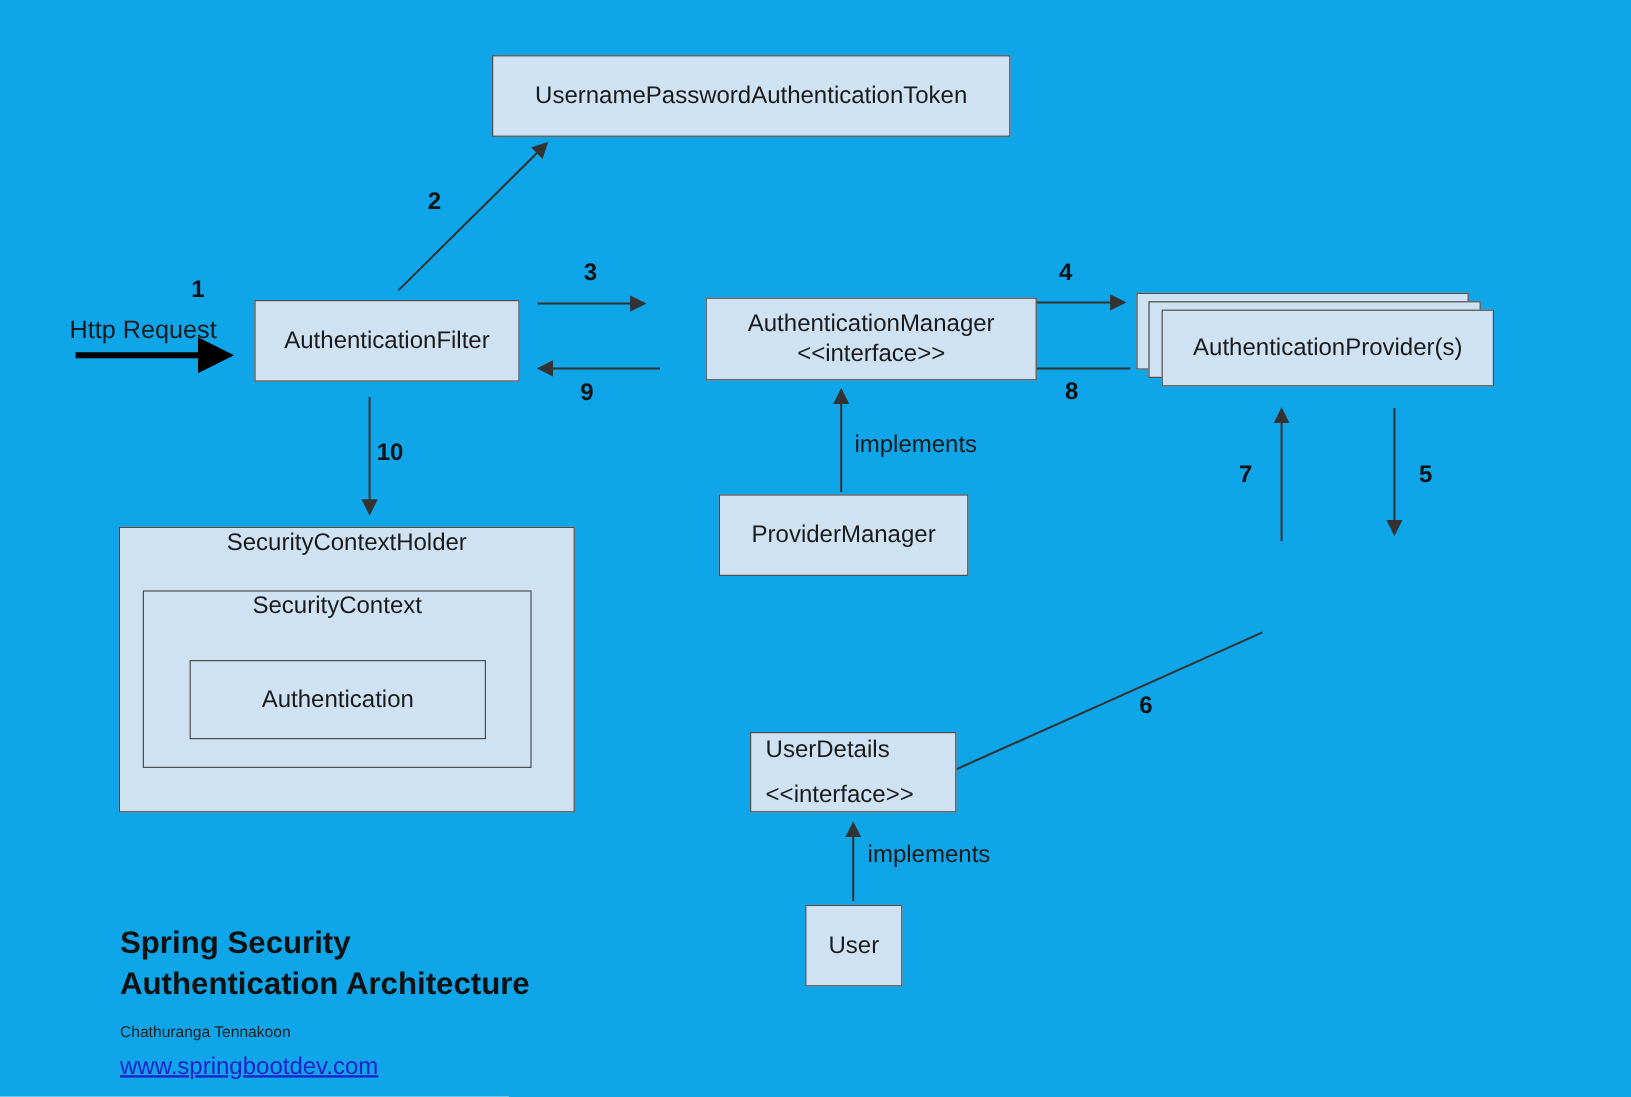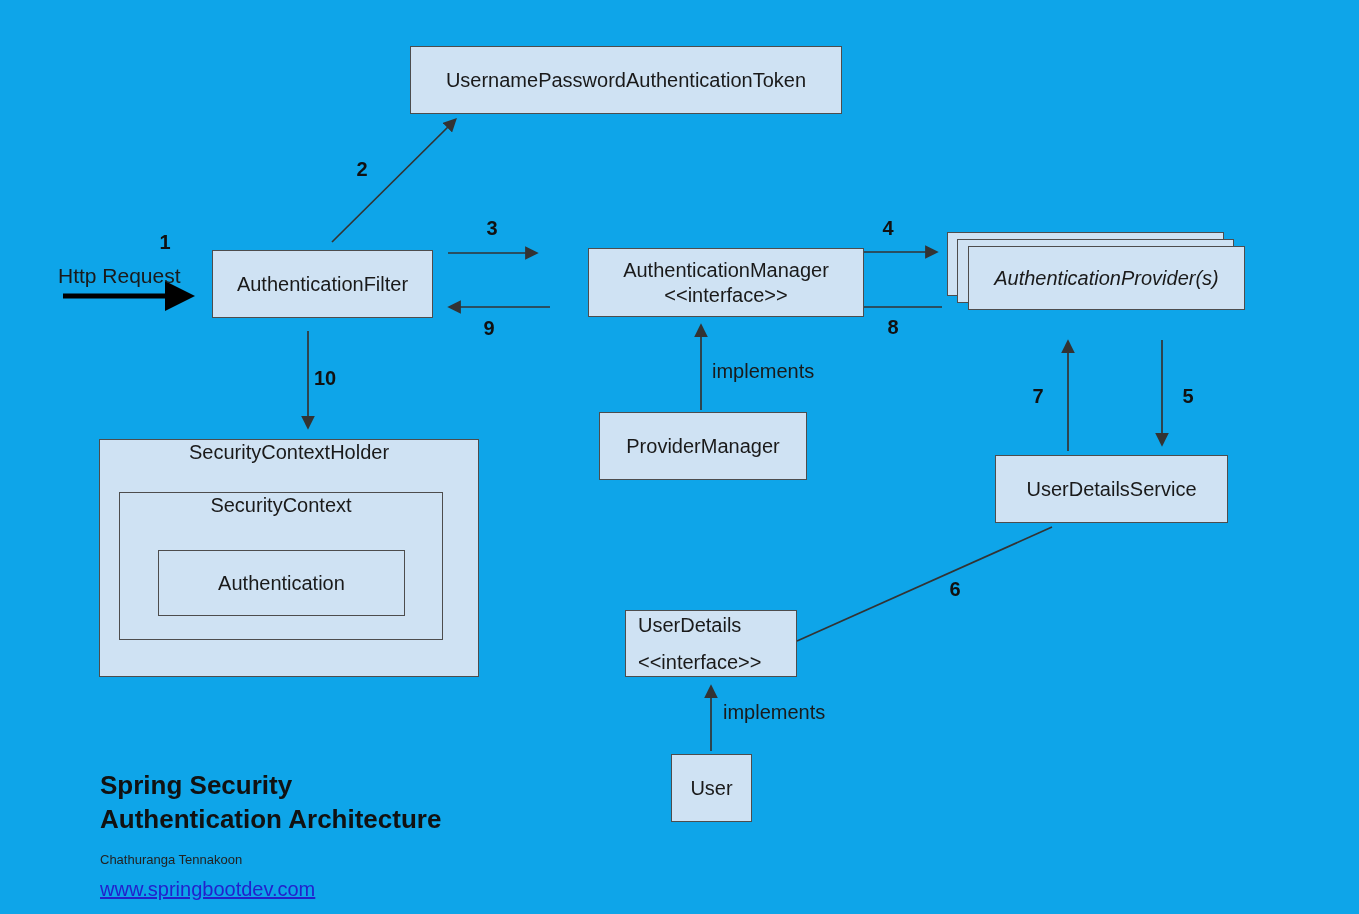--- a/index.html
+++ b/index.html
@@ -74,37 +74,36 @@
 
   <div class="box" style="left:410px; top:46px; width:432px; height:68px;">UsernamePasswordAuthenticationToken</div>
 
   <div class="box" style="left:212px; top:250px; width:221px; height:68px;">AuthenticationFilter</div>
 
   <div class="box two-line" style="left:588px; top:248px; width:276px; height:69px;">
     <span>AuthenticationManager</span>
     <span>&lt;&lt;interface&gt;&gt;</span>
   </div>
 
-  <div style="position:absolute; left:947px; top:232px; width:300px; height:80px;font-style:italic;">
+  <div style="position:absolute; left:947px; top:244px; width:300px; height:80px;">
     <div class="stack-box" style="left:0; top:0;"></div>
     <div class="stack-box" style="left:10px; top:7px;"></div>
     <div class="stack-box" style="left:21px; top:14px;">AuthenticationProvider(s)</div>
   </div>
 
   <div class="box" style="left:599px; top:412px; width:208px; height:68px;">ProviderManager</div>
 
   <div class="box titled" style="left:99px; top:439px; width:380px; height:238px;">
     <span>SecurityContextHolder</span>
     <div class="box titled" style="left:19px; top:52px; width:324px; height:148px;">
       <span>SecurityContext</span>
       <div class="box" style="left:38px; top:57px; width:247px; height:66px;">Authentication</div>
     </div>
   </div>
 
-  <div class="box" style="left:995px; top:455px; width:233px; height:68px;">UserDetailsService</div>
 
   <div class="box left-align" style="left:625px; top:610px; width:172px; height:67px;">
     <span>UserDetails</span>
     <span>&lt;&lt;interface&gt;&gt;</span>
   </div>
 
   <div class="box" style="left:671px; top:754px; width:81px; height:68px;">User</div>
 
   <div class="edge-label" style="left:58px; top:264px; font-size:21px;">Http Request</div>
 

